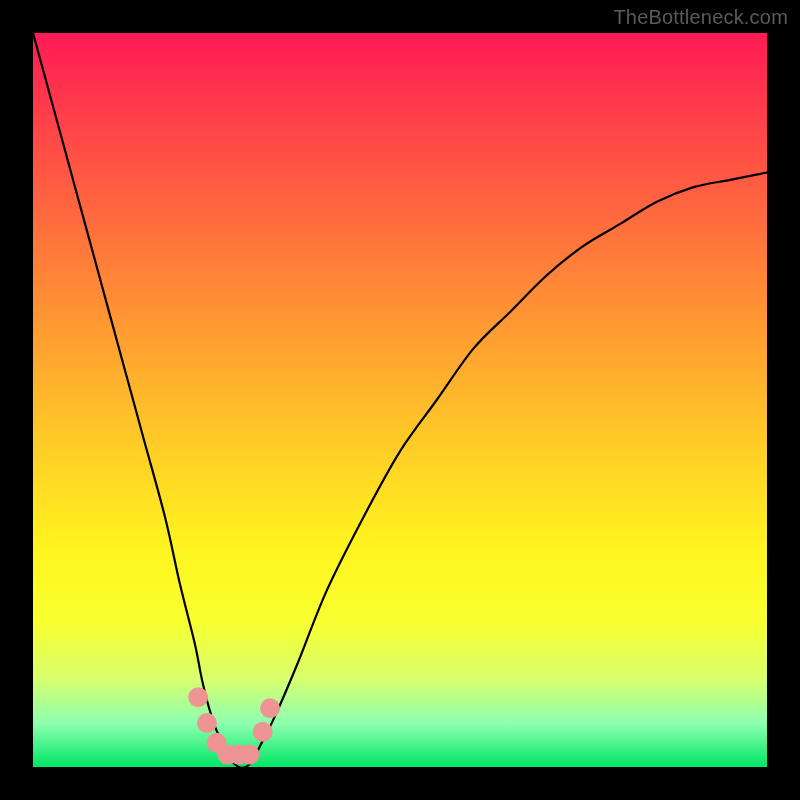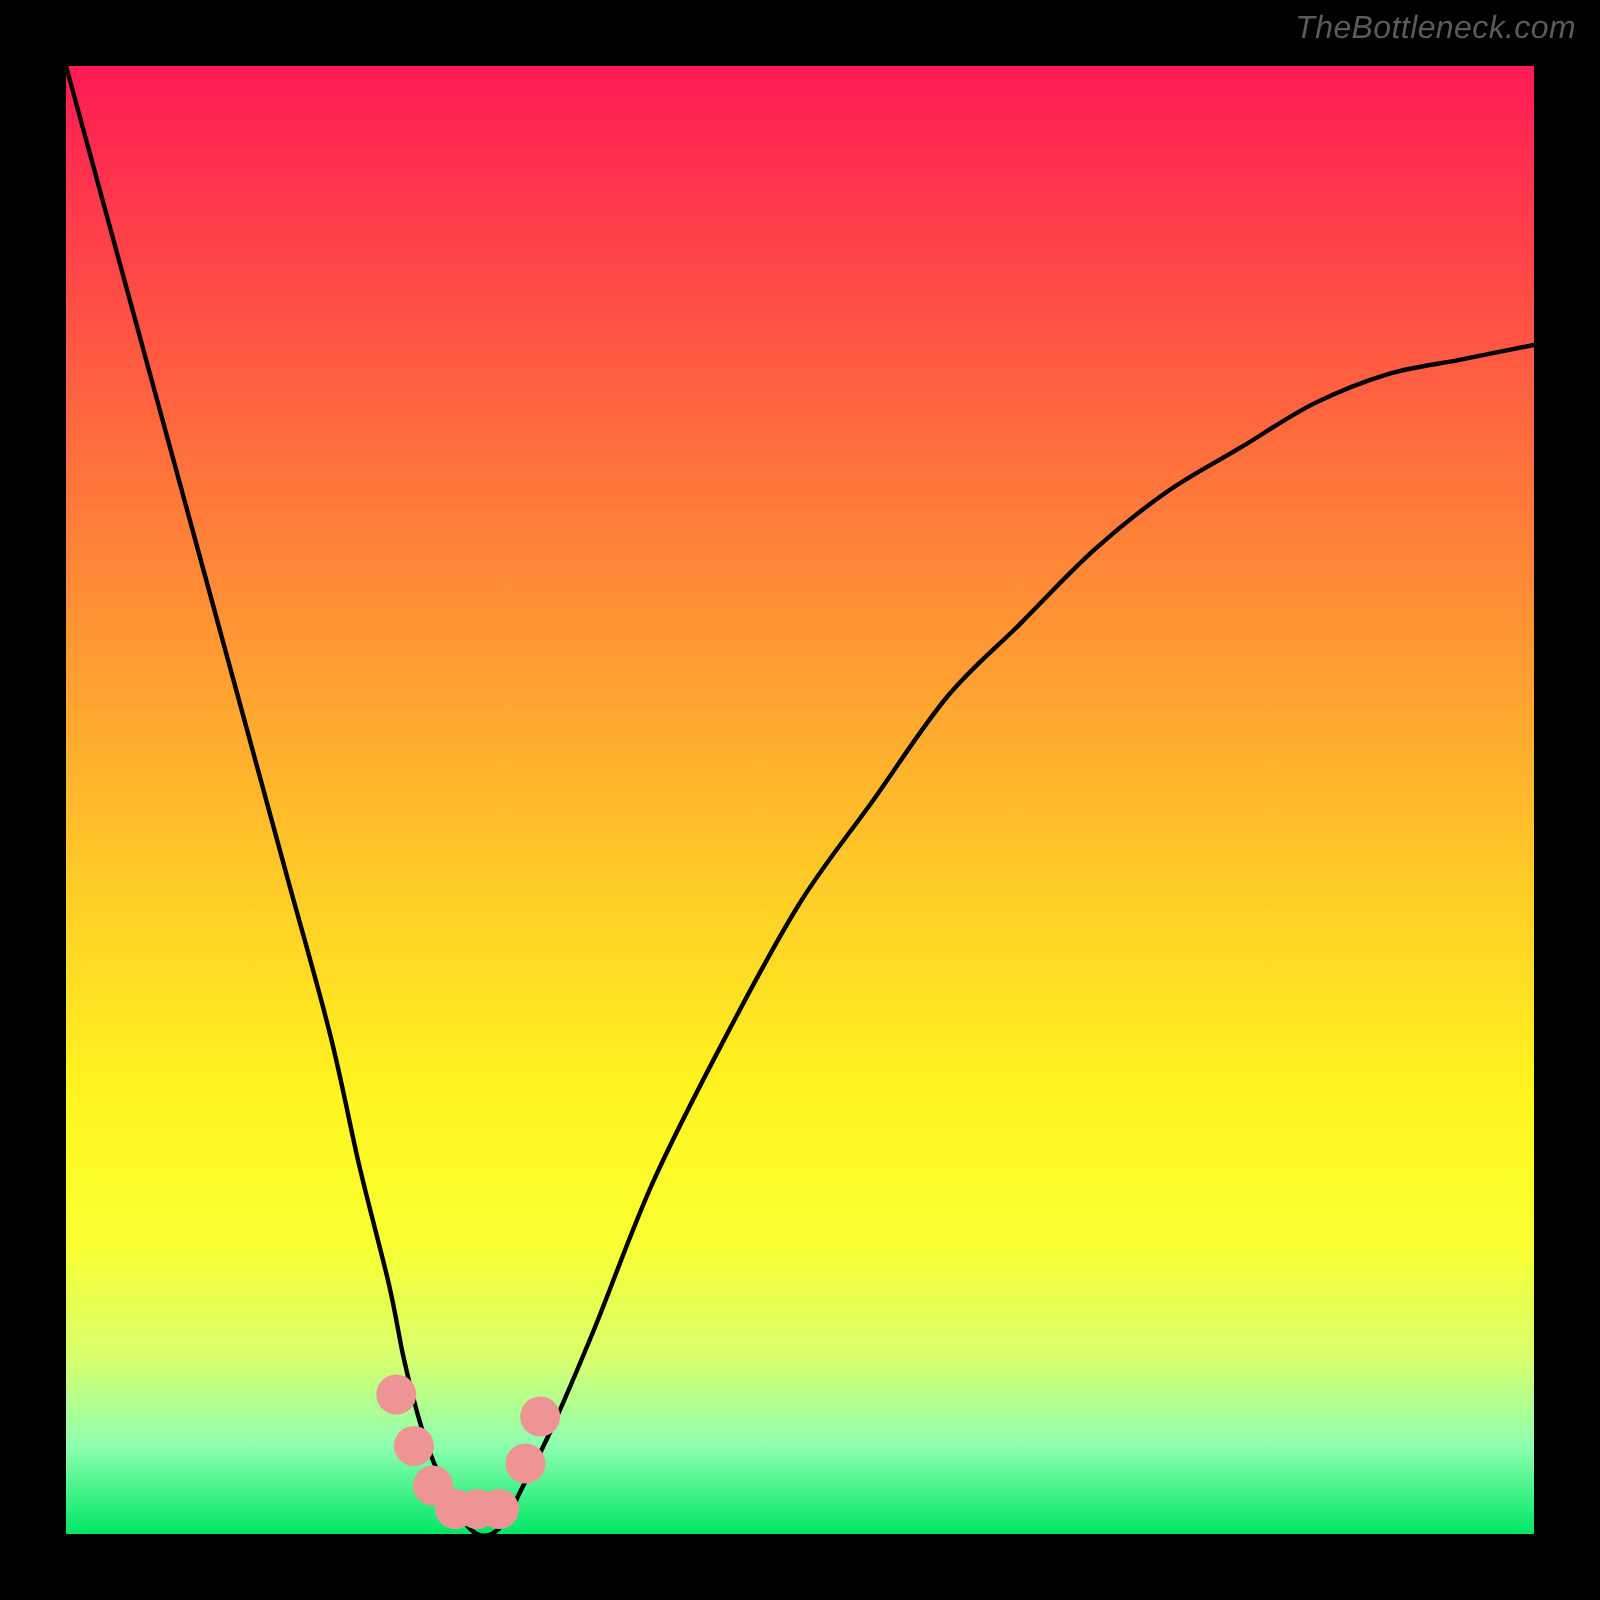--- a/index.html
+++ b/index.html
@@ -35,24 +35,23 @@
       #f9ff2f 80%,
       #d8ff6e 88%,
       #8effb0 94%,
       #00e765 100%);
   }
   .watermark {
     position: absolute;
     top: 6px;
     right: 12px;
     color: #5a5a5a;
-    font-size: 16px;
+    font-size: 20px;
     letter-spacing: 0.2px;
     font-weight: 400;
-    font-style: italic;
   }
   svg.curve {
     position: absolute;
     top: 0;
     left: 0;
   }
 </style>
 </head>
 <body>
 

